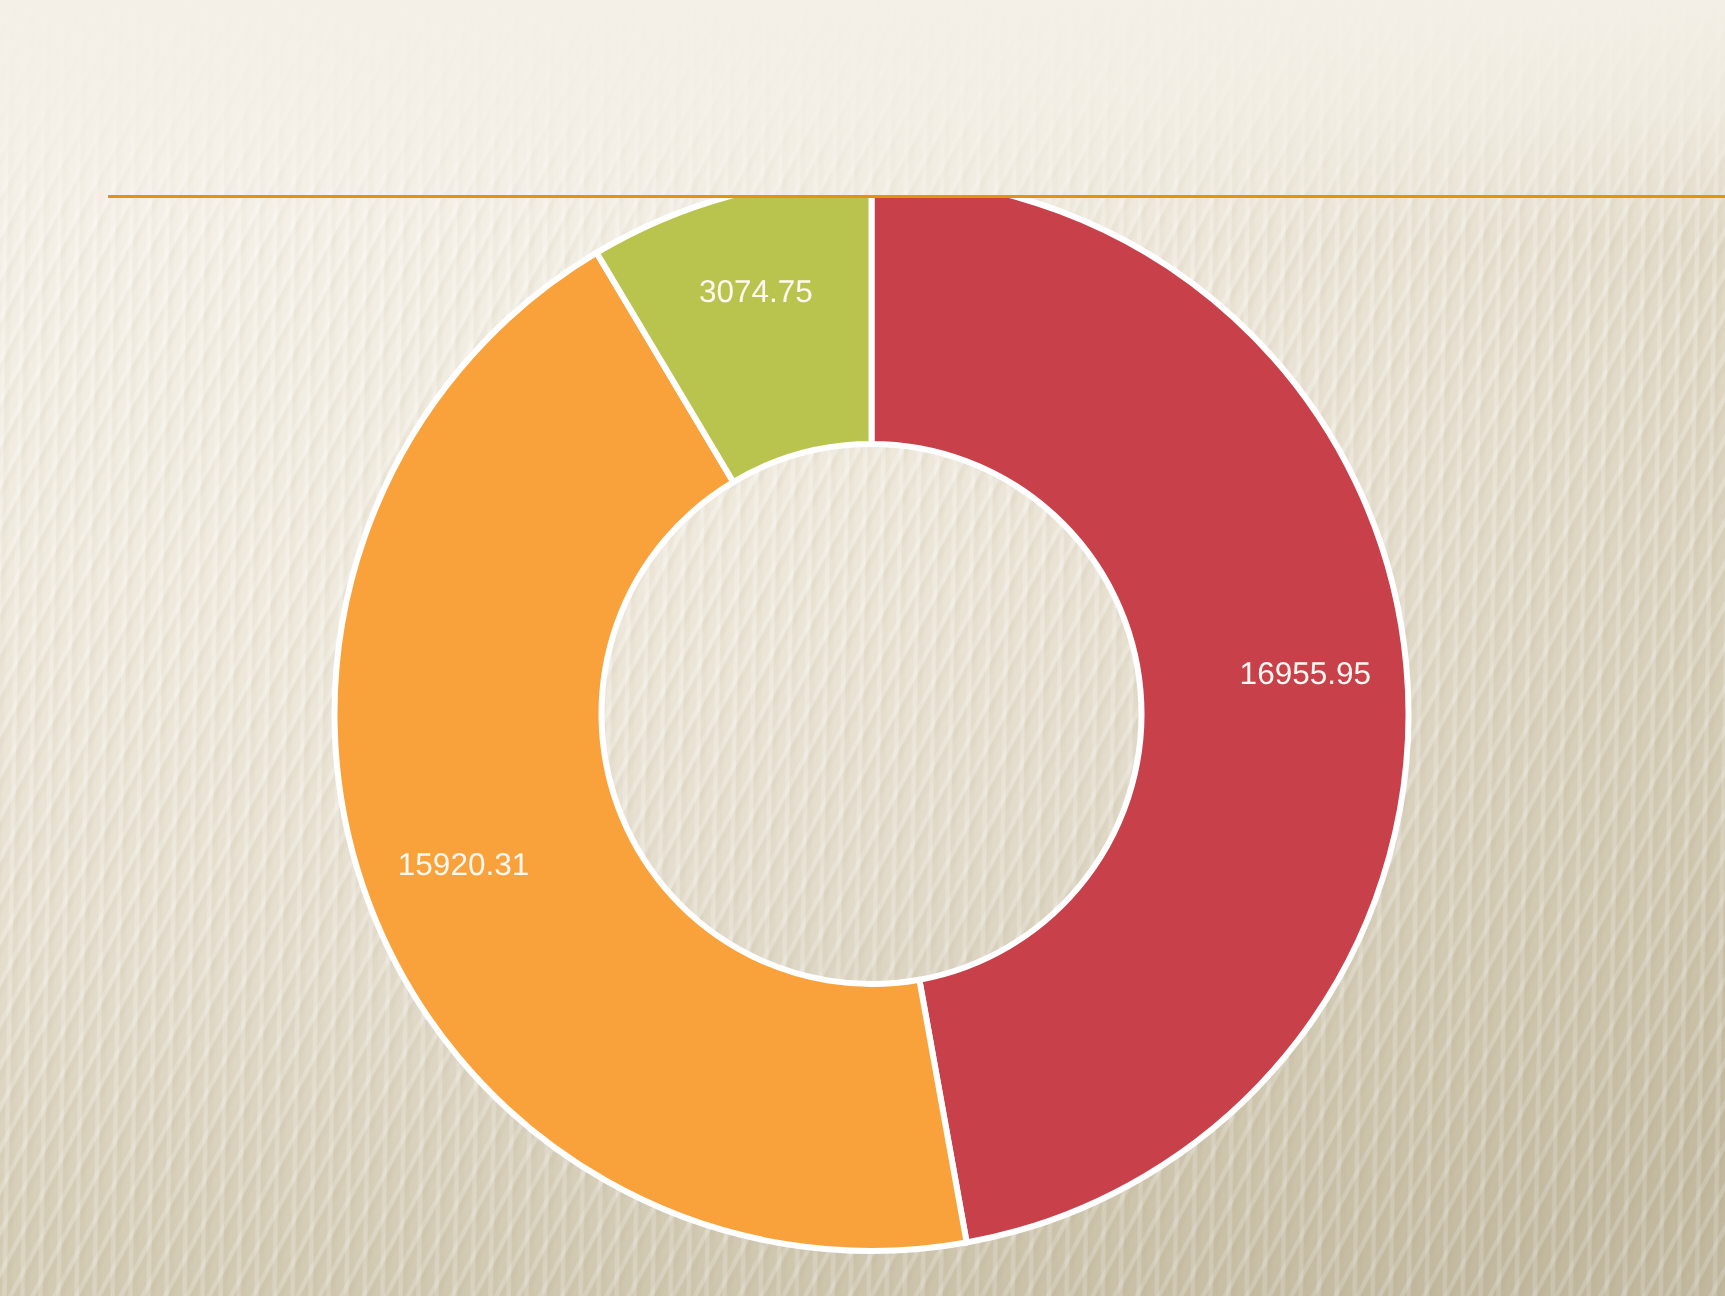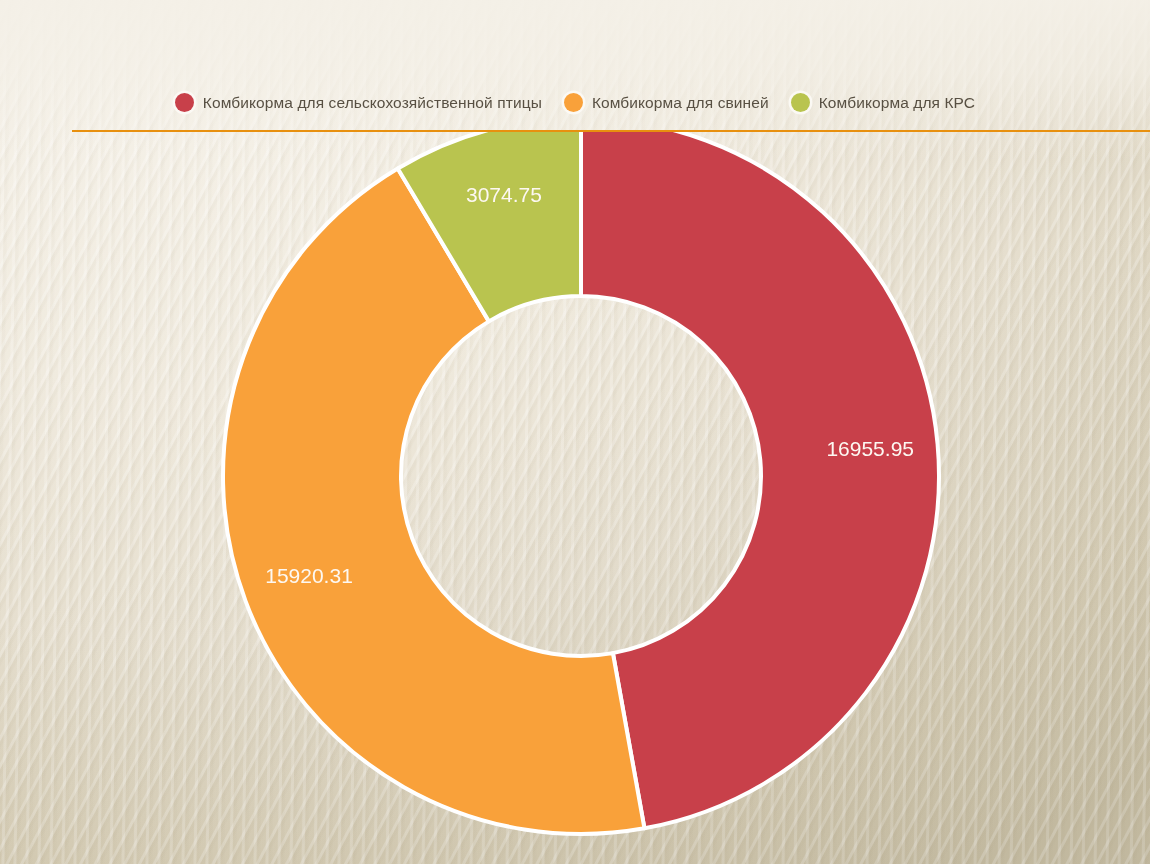--- a/index.html
+++ b/index.html
@@ -146,34 +146,20 @@
 <div class="slide">
 
   <div class="bg-base"></div>
   <div class="bg-stripes-diag"></div>
   <div class="bg-stripes-vert"></div>
   <div class="bg-sheen"></div>
   <div class="bg-topfade"></div>
 
   <div class="rule"></div>
 
-  <div class="legend">
-    <div class="legend-item">
-      <span class="legend-swatch" style="background: rgb(200, 64, 74);"></span>
-      <span class="legend-label">Комбикорма для сельскохозяйственной птицы</span>
-    </div>
-    <div class="legend-item">
-      <span class="legend-swatch" style="background: rgb(249, 161, 58);"></span>
-      <span class="legend-label">Комбикорма для свиней</span>
-    </div>
-    <div class="legend-item">
-      <span class="legend-swatch" style="background: rgb(185, 196, 79);"></span>
-      <span class="legend-label">Комбикорма для КРС</span>
-    </div>
-  </div>
 
   <div class="chart-wrap">
     <svg class="chart-svg" viewBox="0 0 1150 864">
       <defs>
         <clipPath id="slideClip">
           <rect x="0" y="132" width="1150" height="732"></rect>
         </clipPath>
       </defs>
       <g id="slices" clip-path="url(#slideClip)">
           <path d="M 581 118 A 358 358 0 0 1 644.4544083278867 828.3315740375219 L 612.90445111458 653.149953426687 A 180 180 0 0 0 581 296 Z" fill="#c8404a" stroke="#ffffff" stroke-width="4" stroke-linejoin="round"></path>

